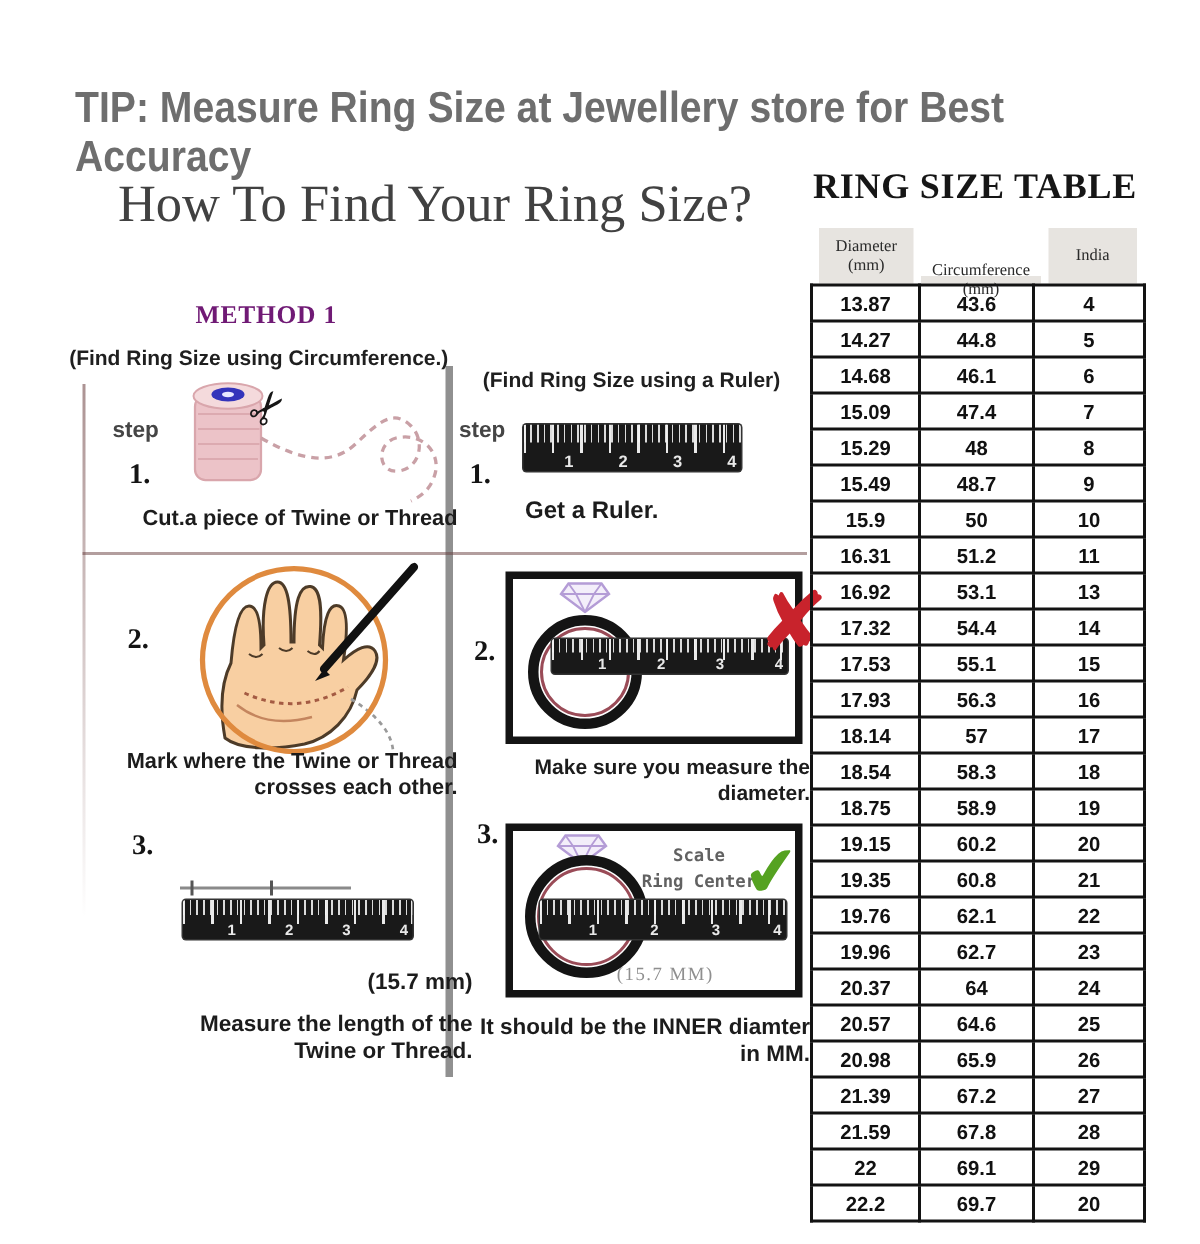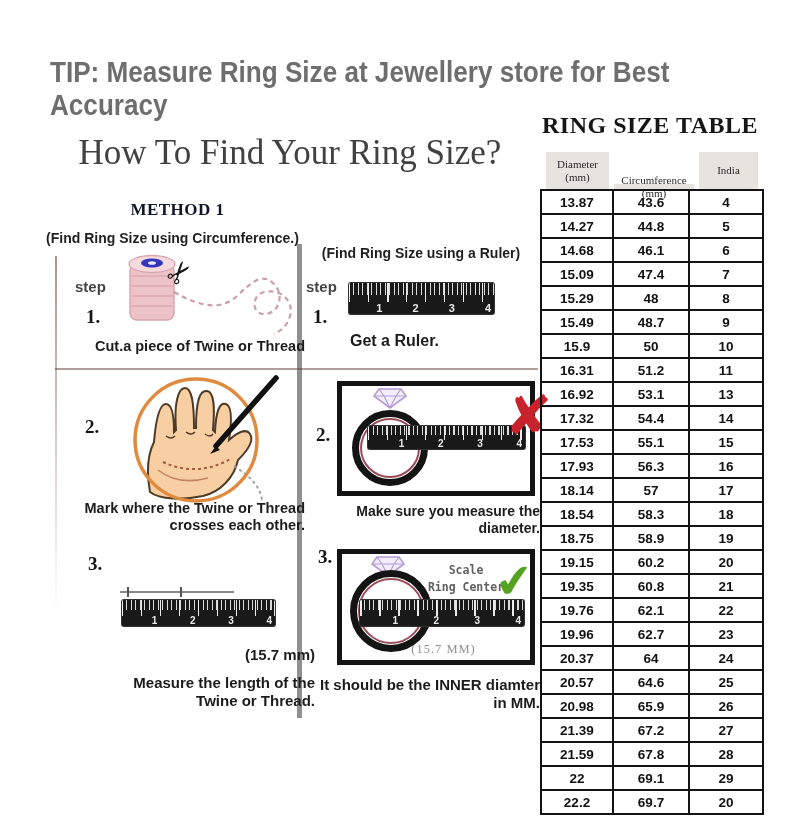--- a/index.html
+++ b/index.html
@@ -9,26 +9,26 @@
   }
   .abs{position:absolute;}
   .ml{white-space:pre-line;}
   
   #tip{
     left:50px;top:56px;width:740px;font-size:29px;font-weight:bold;
     color:#6e6e6e;letter-spacing:0px;transform:scaleX(.90);transform-origin:left center;
   }
   
   #heading{
-    left:40px;top:133px;width:500px;text-align:center;
+    left:40px;top:116px;width:500px;text-align:center;
     font-family:"Liberation Serif",serif;font-size:35px;color:#414141;
   }
   .method-title{
     font-family:"Liberation Serif",serif;font-weight:bold;font-size:17px;
-    letter-spacing:.5px;color:#0f172a;text-align:center;
+    letter-spacing:.5px;color:#701a75;text-align:center;
   }
   .subtitle{font-weight:bold;font-size:14px;color:#1f1f1f;text-align:center;}
   .steplabel{font-weight:bold;font-size:15px;color:#454545;}
   .stepnum{font-family:"Liberation Serif",serif;font-weight:bold;font-size:19px;color:#141414;}
   .caption{font-weight:bold;font-size:14.5px;color:#1c1c1c;text-align:right;line-height:1.2;}
   
   #col-divider{left:297px;top:244px;width:5px;height:474px;background:#909090;}
   #seam-h{left:55px;top:368px;width:483px;height:2px;background:rgba(104,62,62,.5);}
   #seam-v{left:55px;top:256px;width:2px;height:356px;
     background:linear-gradient(rgba(104,58,58,.55),rgba(104,58,58,0));}

